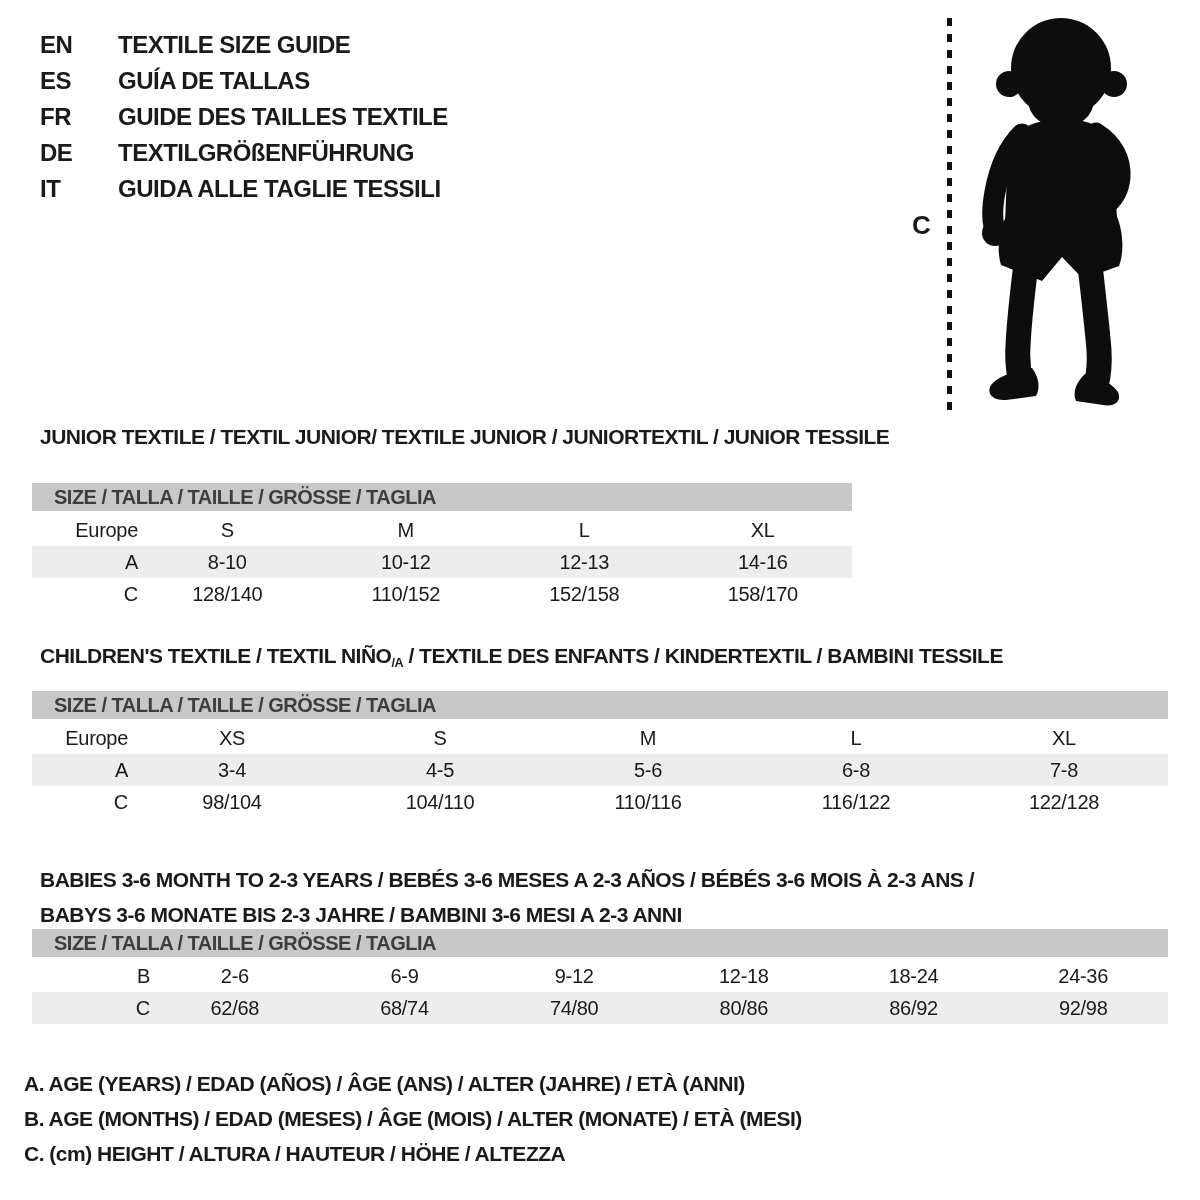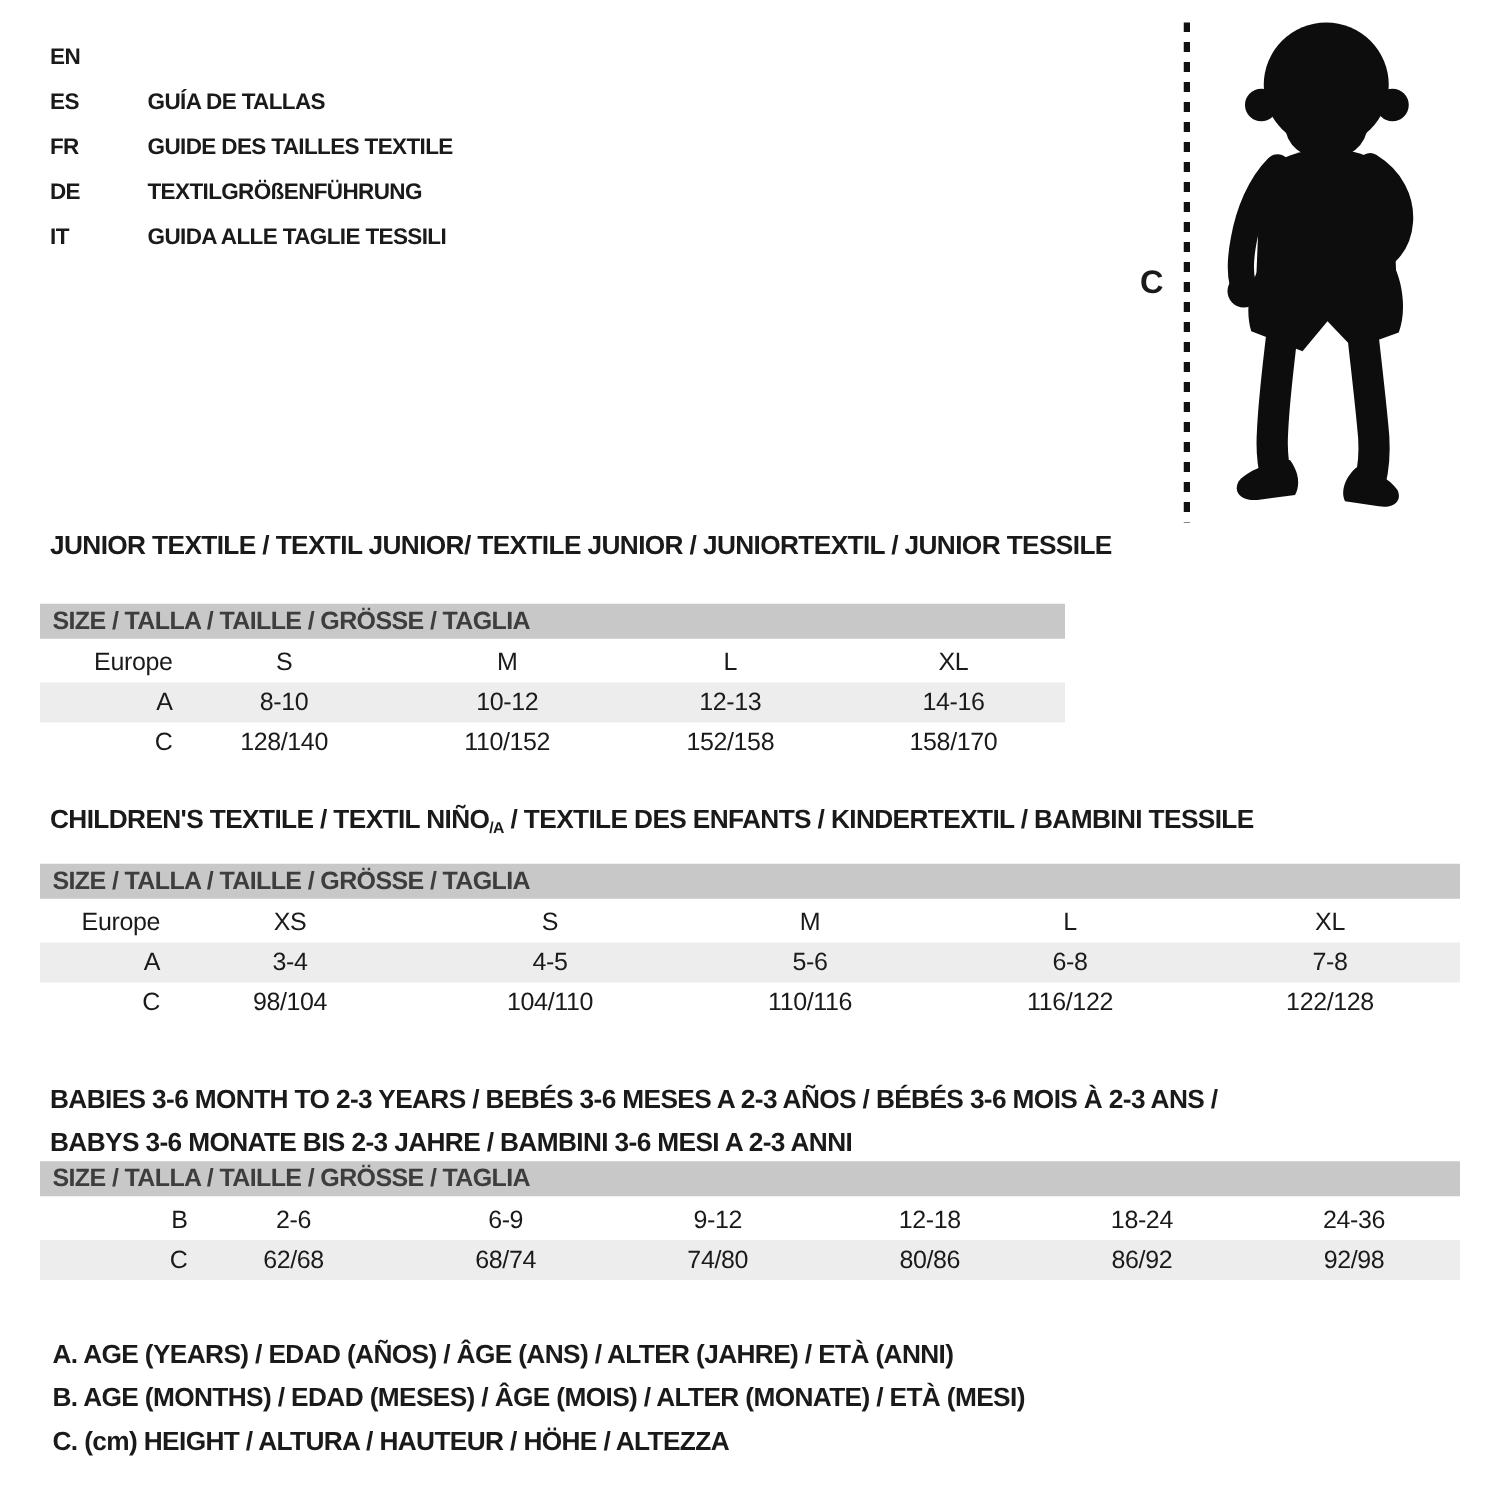--- a/index.html
+++ b/index.html
@@ -6,59 +6,60 @@
   html,body { width:1200px; height:1200px; }
   body {
     position:relative;
     background:#ffffff;
     color:#1a1a1a;
     font-family:"Liberation Sans", sans-serif;
     overflow:hidden;
   }
   
   .lang-block { position:absolute; left:40px; top:27px; }
-  .lang-row { display:flex; line-height:36px; font-size:18px; font-weight:700; letter-spacing:-0.5px; }
+  .lang-row { display:flex; line-height:36px; font-size:24px; font-weight:700; letter-spacing:-0.5px; }
   .lang-code { width:78px; }
   
   .figure { position:absolute; left:900px; top:10px; width:280px; height:415px; }
   .measure-label { position:absolute; left:12px; top:200px; font-size:26px; font-weight:700; }
   .dash-line {
     position:absolute; left:47px; top:8px; width:5px; height:400px;
     background:repeating-linear-gradient(to bottom, #111 0 8px, transparent 8px 16px);
   }
   .silhouette { position:absolute; left:64px; top:4px; }
   
   .section-heading { position:absolute; left:40px; font-size:21px; font-weight:700; letter-spacing:-0.5px; white-space:nowrap; }
   .heading-sub { font-size:0.6em; position:relative; top:0.28em; }
   
   .size-table { position:absolute; left:32px; }
   .size-bar {
-    height:28px; line-height:28px; padding-left:10px; margin-bottom:3px;
+    height:28px; line-height:28px; padding-left:22px; margin-bottom:3px;
     background:#c8c8c8; color:#3d3d3d; font-size:20px; font-weight:700; letter-spacing:-0.5px;
   }
   .trow { display:flex; height:32px; line-height:32px; font-size:20px; letter-spacing:-0.3px; }
   .trow.alt { background:#ededed; }
   .tlbl { width:var(--lblw); padding-left:10px; text-align:right; }
   .tval { flex:1; text-align:center; }
   .t-junior   { top:483px; width:820px;  --lblw:106px; }
   .t-children { top:691px; width:1136px; --lblw:96px; }
   .t-babies   { top:929px; width:1136px; --lblw:118px; }
   .h-junior   { top:425px; }
   .h-children { top:644px; }
   .h-babies   { top:862px; line-height:35px; }
   
-  .footnotes { position:absolute; left:42px; top:1066px; }
+  .footnotes { position:absolute; left:24px; top:1066px; }
   .footnote { font-size:21px; font-weight:700; letter-spacing:-0.5px; line-height:35px; white-space:nowrap; }
 </style>
 </head>
 <body>
 
 <div class="lang-block">
   <div class="lang-row">
     <span class="lang-code">EN</span>
+    <span class="lang-title">TEXTILE SIZE GUIDE</span>
   </div>
   <div class="lang-row">
     <span class="lang-code">ES</span>
     <span class="lang-title">GUÍA DE TALLAS</span>
   </div>
   <div class="lang-row">
     <span class="lang-code">FR</span>
     <span class="lang-title">GUIDE DES TAILLES TEXTILE</span>
   </div>
   <div class="lang-row">

